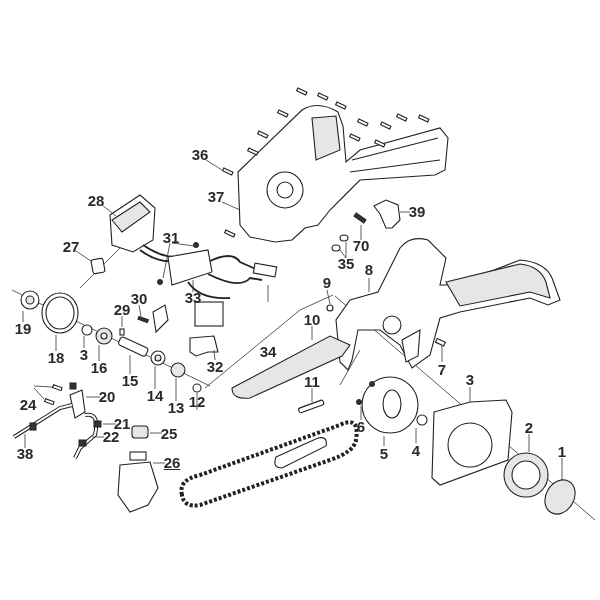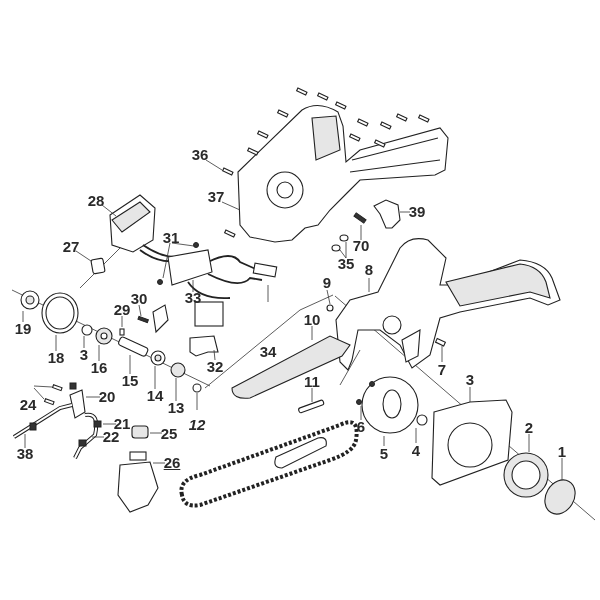--- a/index.html
+++ b/index.html
@@ -263,21 +263,21 @@
 <div class="label" style="left:529px;top:428px;">2</div>
 <div class="label" style="left:470px;top:380px;">3</div>
 <div class="label" style="left:416px;top:451px;">4</div>
 <div class="label" style="left:384px;top:454px;">5</div>
 <div class="label" style="left:361px;top:427px;">6</div>
 <div class="label" style="left:442px;top:370px;">7</div>
 <div class="label" style="left:369px;top:270px;">8</div>
 <div class="label" style="left:327px;top:283px;">9</div>
 <div class="label" style="left:312px;top:320px;">10</div>
 <div class="label" style="left:312px;top:382px;">11</div>
-<div class="label" style="left:197px;top:425px;font-style:italic;">12</div>
+<div class="label" style="left:197px;top:402px;">12</div>
 <div class="label" style="left:176px;top:408px;">13</div>
 <div class="label" style="left:155px;top:396px;">14</div>
 <div class="label" style="left:130px;top:381px;">15</div>
 <div class="label" style="left:99px;top:368px;">16</div>
 <div class="label" style="left:84px;top:355px;">3</div>
 <div class="label" style="left:56px;top:358px;">18</div>
 <div class="label" style="left:23px;top:329px;">19</div>
 <div class="label" style="left:107px;top:397px;">20</div>
 <div class="label" style="left:122px;top:424px;">21</div>
 <div class="label" style="left:111px;top:437px;">22</div>

